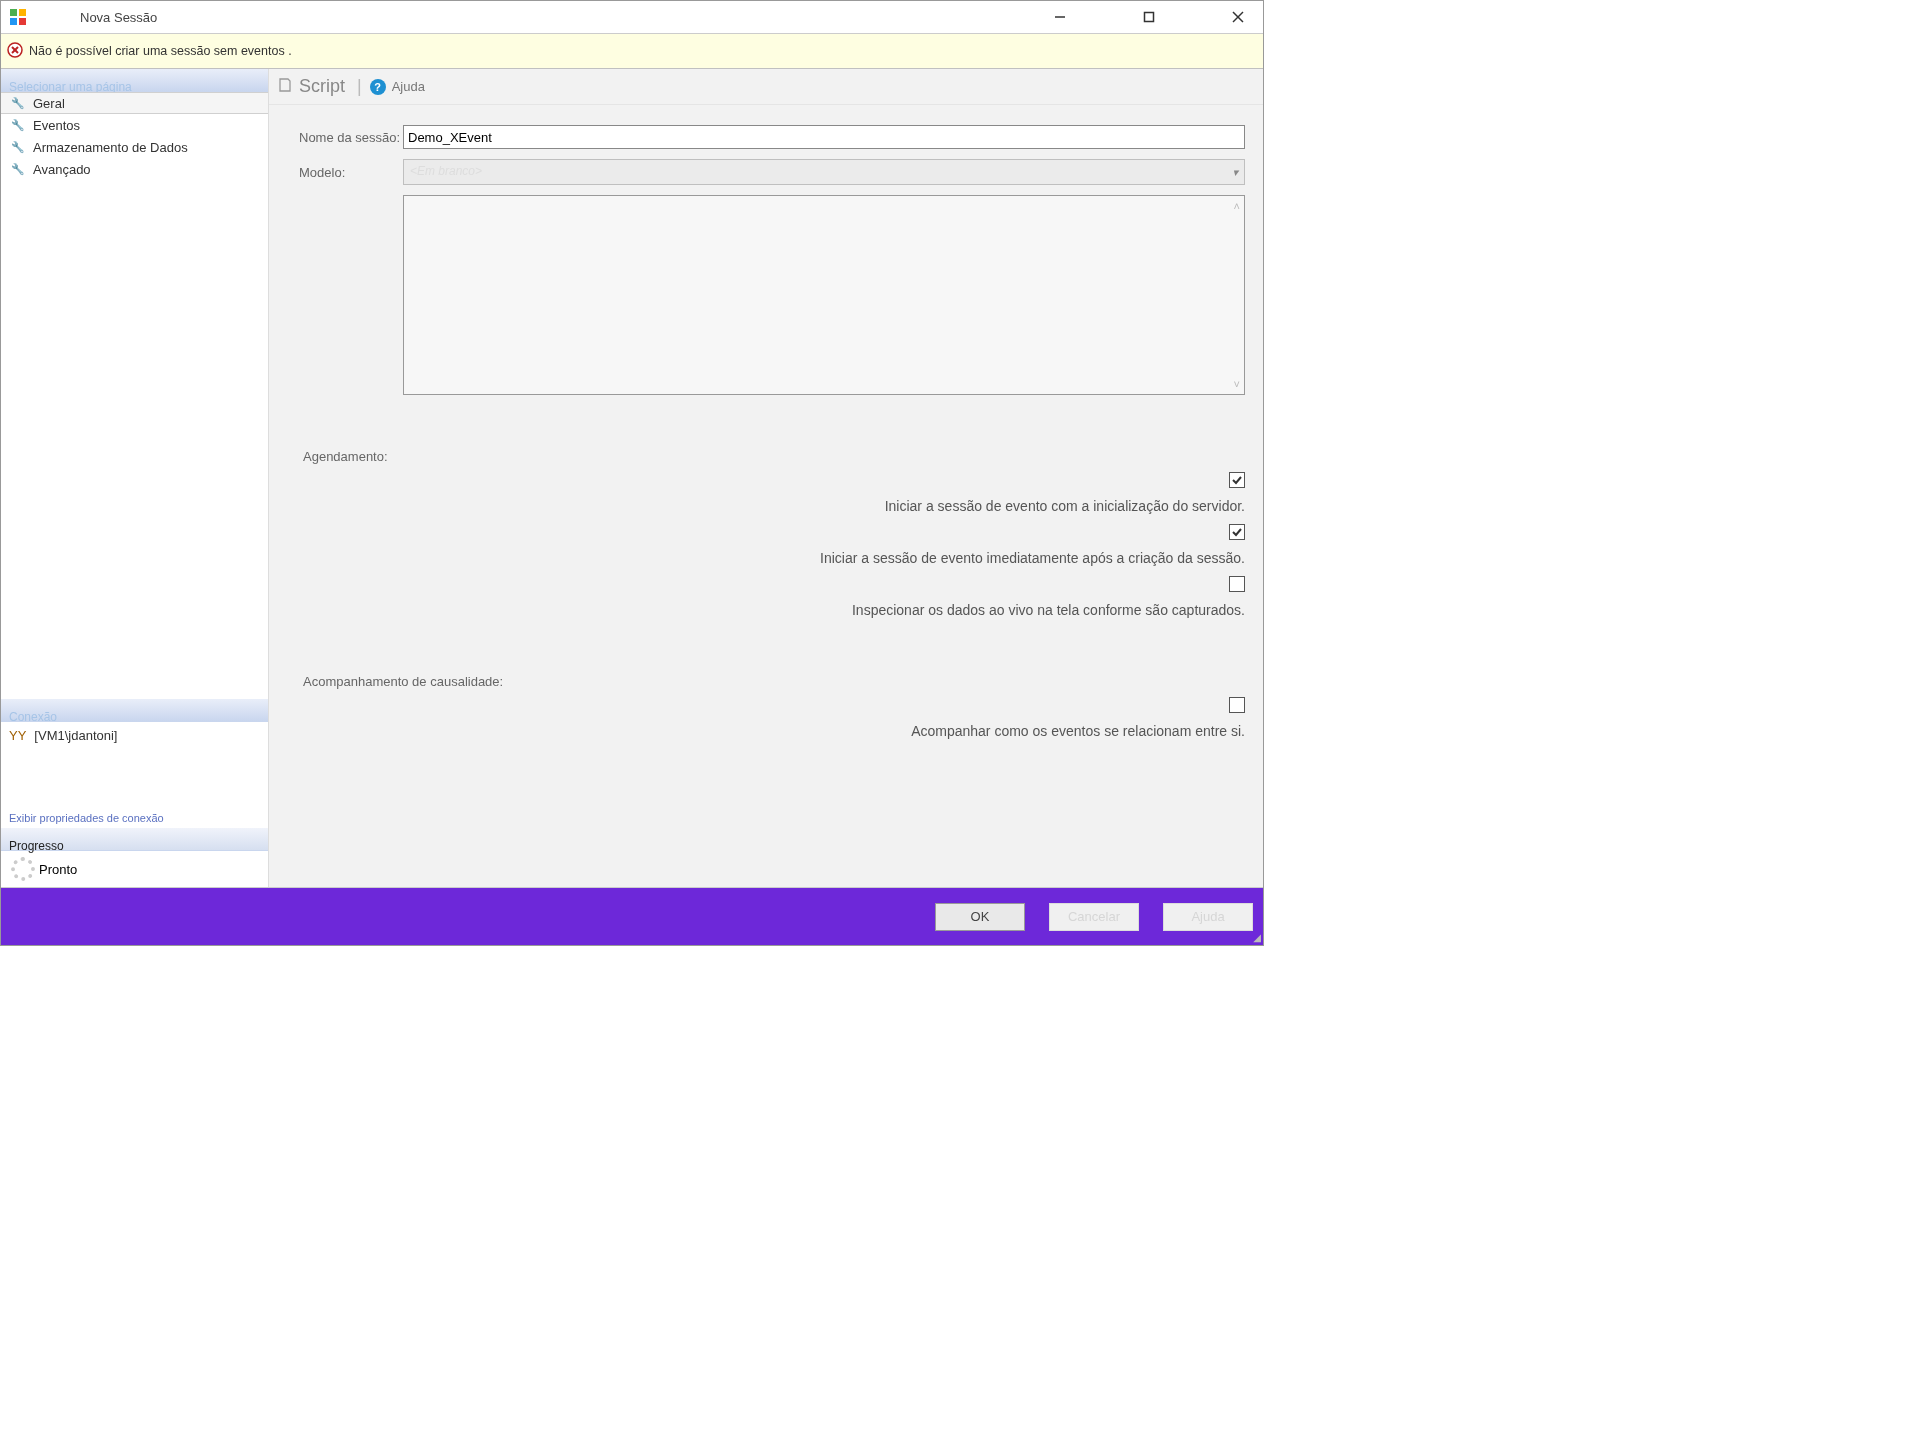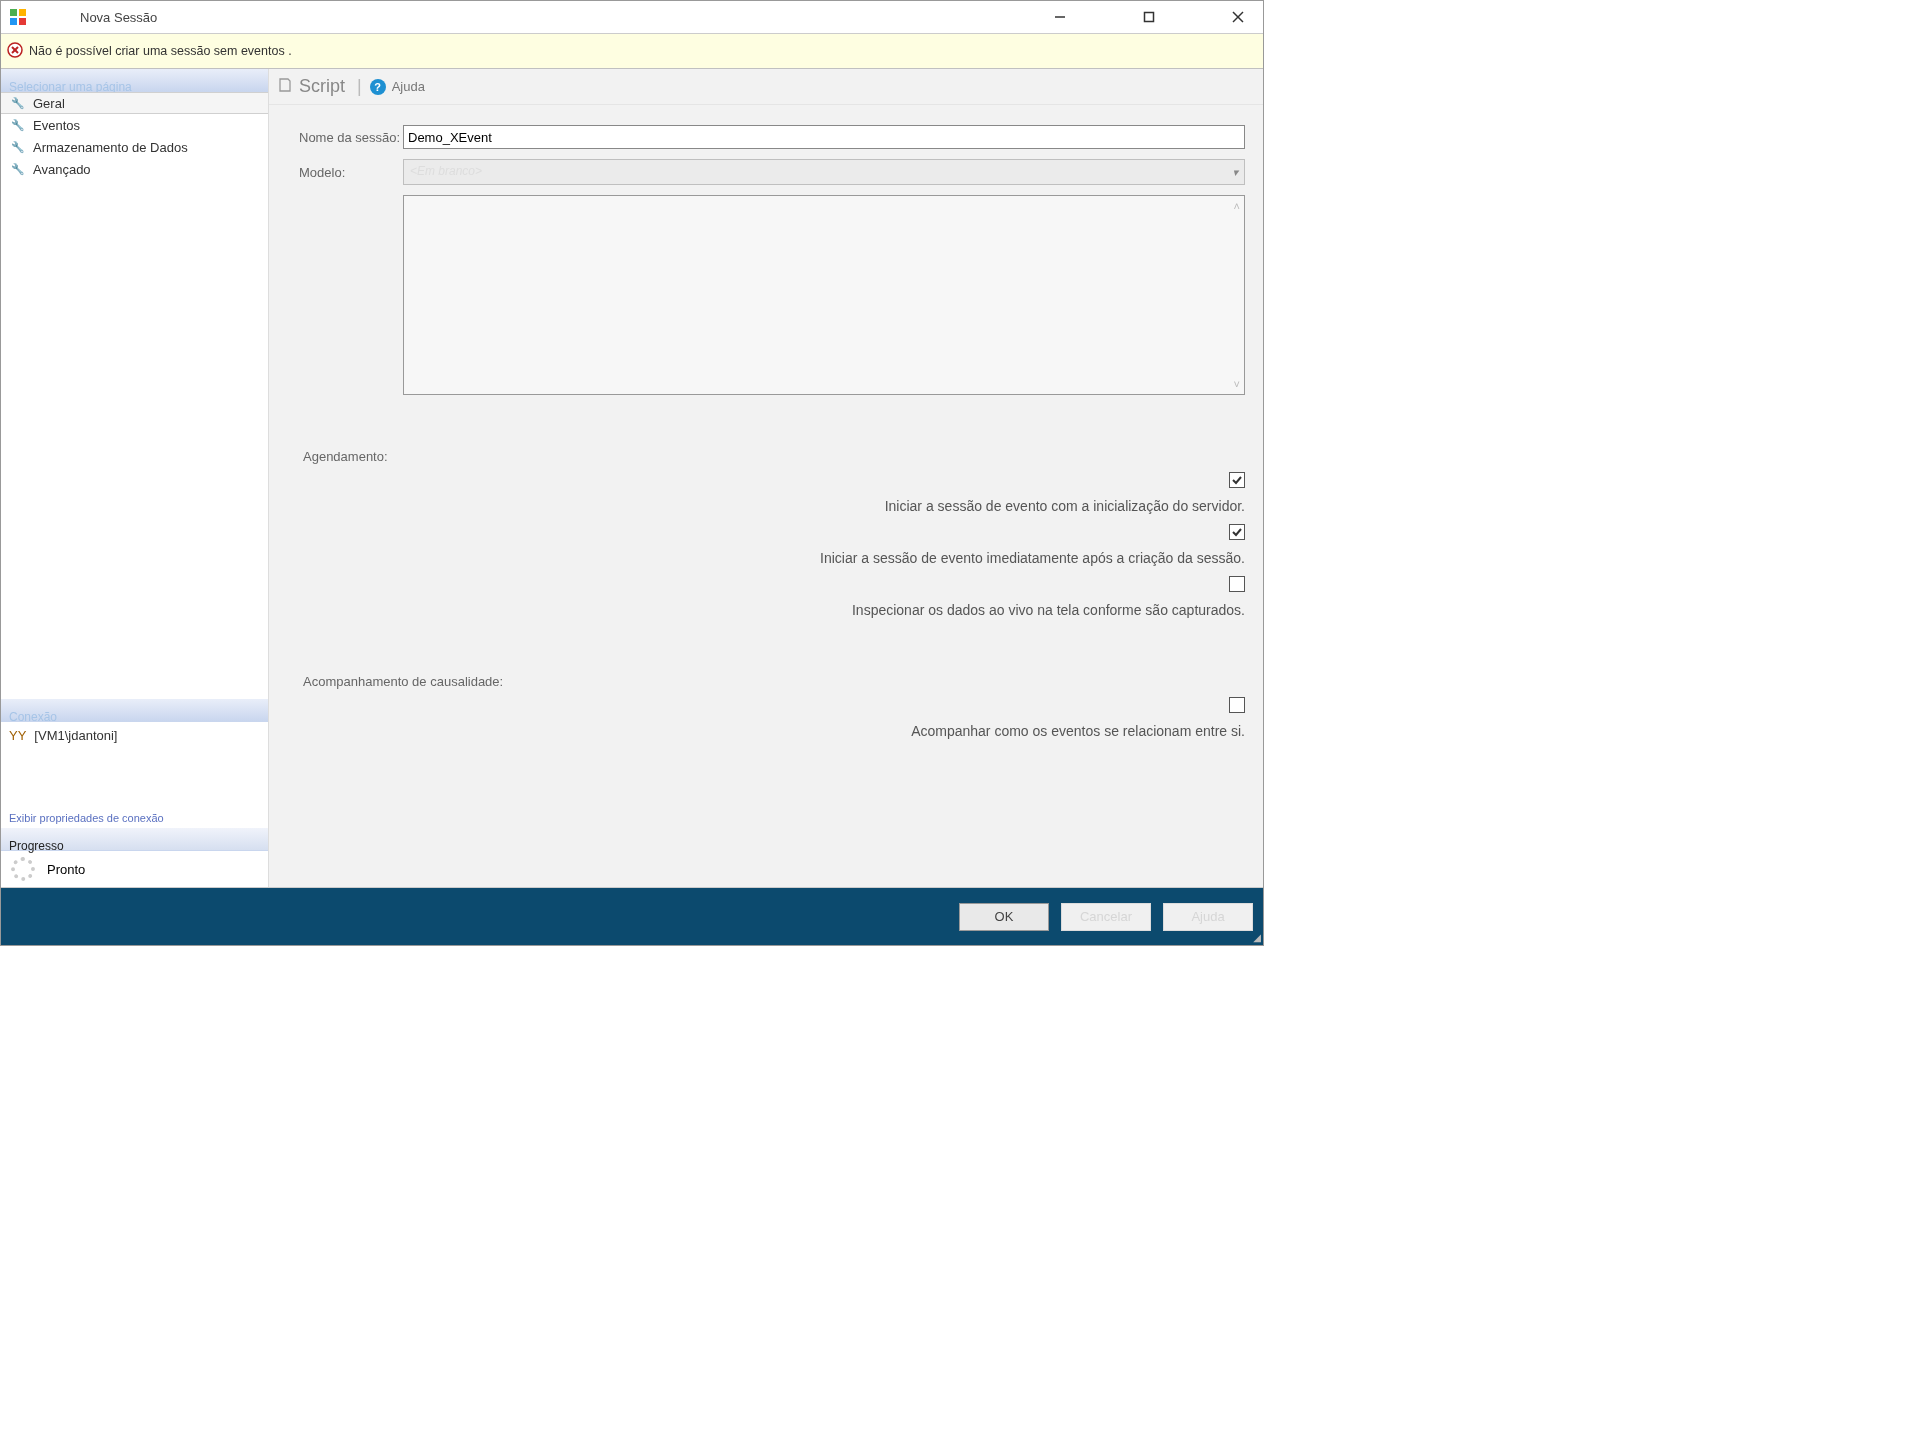--- a/index.html
+++ b/index.html
@@ -32,21 +32,21 @@
   .wrench { font-size: 11px; color: #333; display:inline-block; width:14px; text-align:center; }
 
   .side-spacer { flex: 1; }
 
   .conn-block { }
   .conn-line { display: flex; align-items: center; height: 26px; padding: 0 8px; gap: 8px; color: #333; }
   .conn-line .label-YY { color: #a16207; font-size: 13px; }
   .conn-link { display: block; padding: 4px 8px; font-size: 11px; color: #5a70c0; cursor: pointer; }
 
   .progress-block .side-section-header { color: #222; }
-  .progress-line { display: flex; align-items: center; padding: 6px 10px; gap: 12px; }
+  .progress-line { display: flex; align-items: center; padding: 6px 10px; gap: 4px; }
   .spinner { width: 24px; height: 24px; border: 4px dotted #ccc; border-radius: 50%; }
 
   
   .content { flex: 1; background: #f2f2f2; display: flex; flex-direction: column; padding: 0; }
 
   .toolbar { height: 36px; display: flex; align-items: center; padding: 0 8px; gap: 6px; border-bottom: 1px solid #e5e5e5; }
   .toolbar .script-icon { color: #999; font-size: 14px;  }
   .toolbar .script-label { color: #888; font-size: 18px; margin-right: 4px;}
   .toolbar .divider { color: #bbb; font-size: 18px; margin: 0 2px 0 2px;}
   .toolbar .help-icon { width: 16px; height: 16px; border-radius: 50%; background: #1e90d2; color: #fff; font-size: 11px; font-weight: bold; display: flex; align-items: center; justify-content: center; }
@@ -63,21 +63,21 @@
   .bigbox .scroll-up { top: 4px; }
   .bigbox .scroll-down { bottom: 4px; }
 
   .section-label { color: #666; font-size: 13px; margin: 54px 0 8px 4px; }
   .check-row { display: flex; align-items: flex-end; gap: 10px; margin: 4px 0 10px 4px; color: #555; font-size: 14px; flex-direction: column;}
   .check-row.indent { margin-left: 30px; }
   .chk { width: 16px; height: 16px; border: 1.5px solid #555; display: inline-flex; align-items: center; justify-content: center; background:#fff; cursor:pointer;}
   .chk svg { width: 12px; height: 12px; }
 
   
-  .footer { height: 58px; border-top: 1px solid #ccc; background: #0c4a6e; display: flex; align-items: center; justify-content: flex-end; padding: 0 10px; gap: 12px; position:relative;}
+  .footer { height: 58px; border-top: 1px solid #ccc; background: #6d28d9; display: flex; align-items: center; justify-content: flex-end; padding: 0 10px; gap: 24px; position:relative;}
   .btn { width: 90px; height: 28px; border: 1px solid #bbb; background: #eee; color: #333; font-size: 13px; display:flex; align-items:center; justify-content:center; cursor:pointer;}
   .btn.primary { background: #e9e9e9; font-weight: 500; color:#444; border-color:#999;}
   .btn.disabled { color: #d6d6d6; border-color: #dcdcdc; background: #f0f0f0; cursor:default;}
   .grip { position:absolute; right:2px; bottom:2px; color:#bbb; font-size:10px;}
 </style>
 </head>
 <body>
 
 <div class="titlebar">
   <span class="app-icon">

